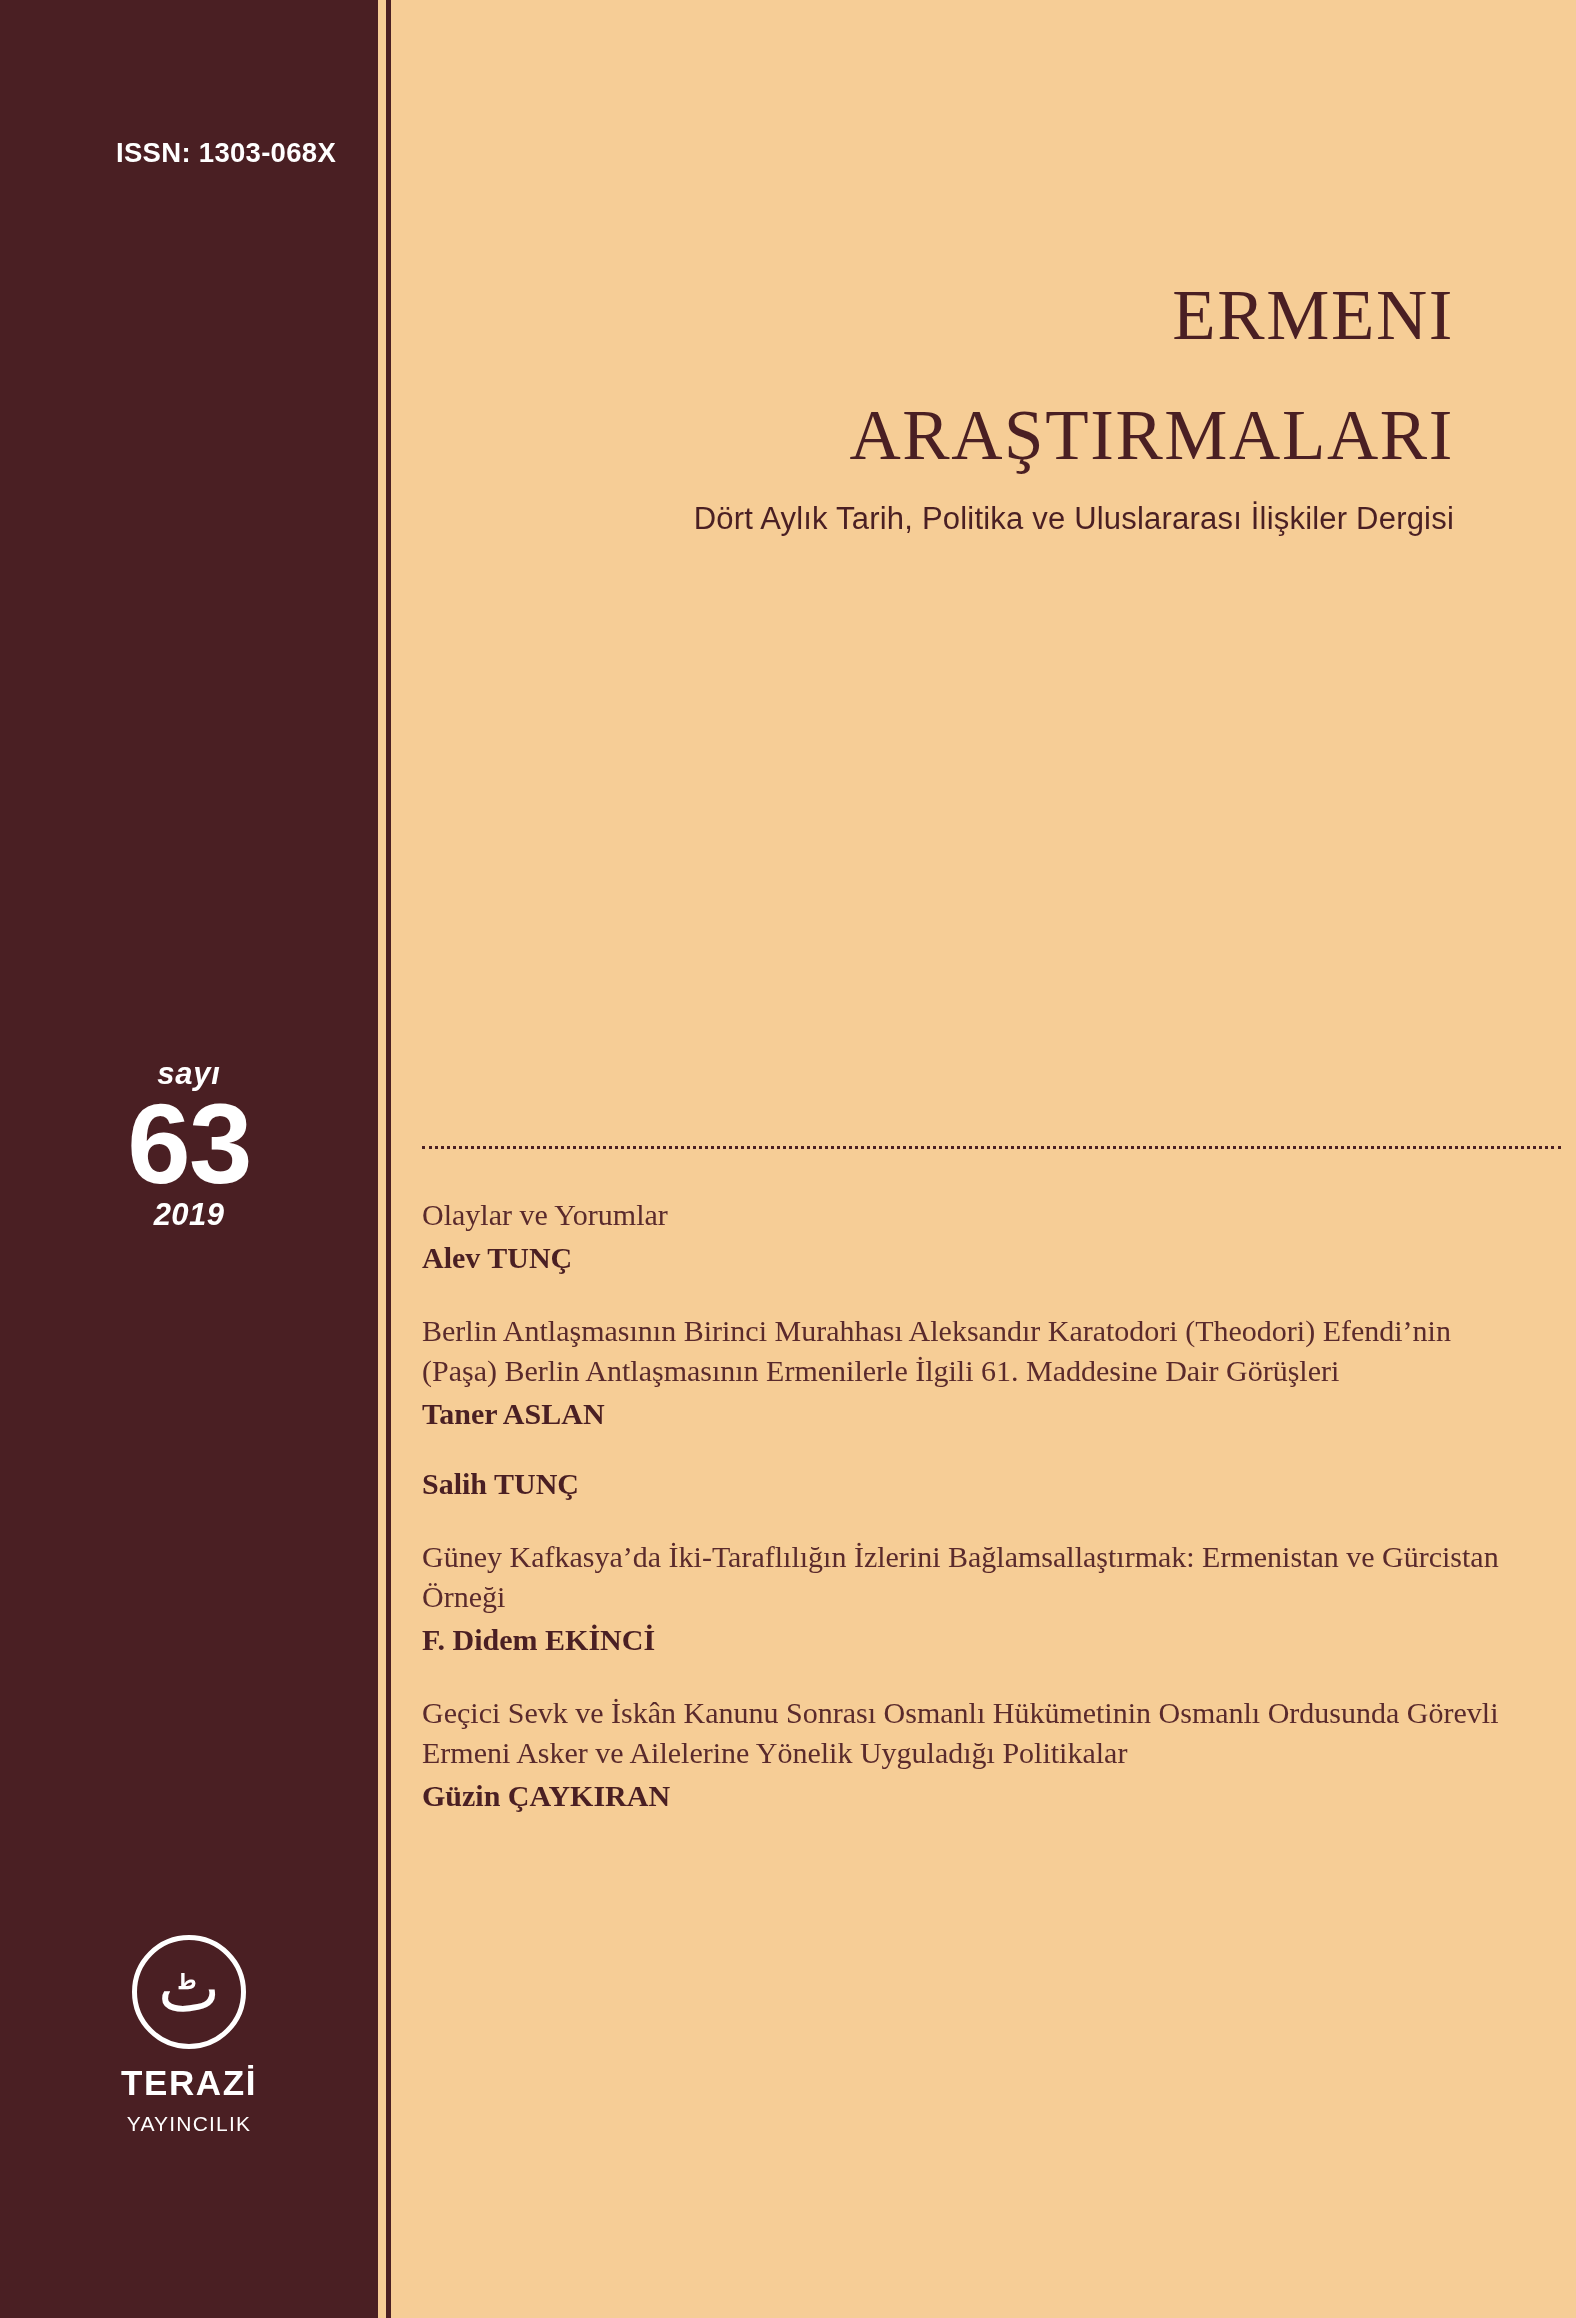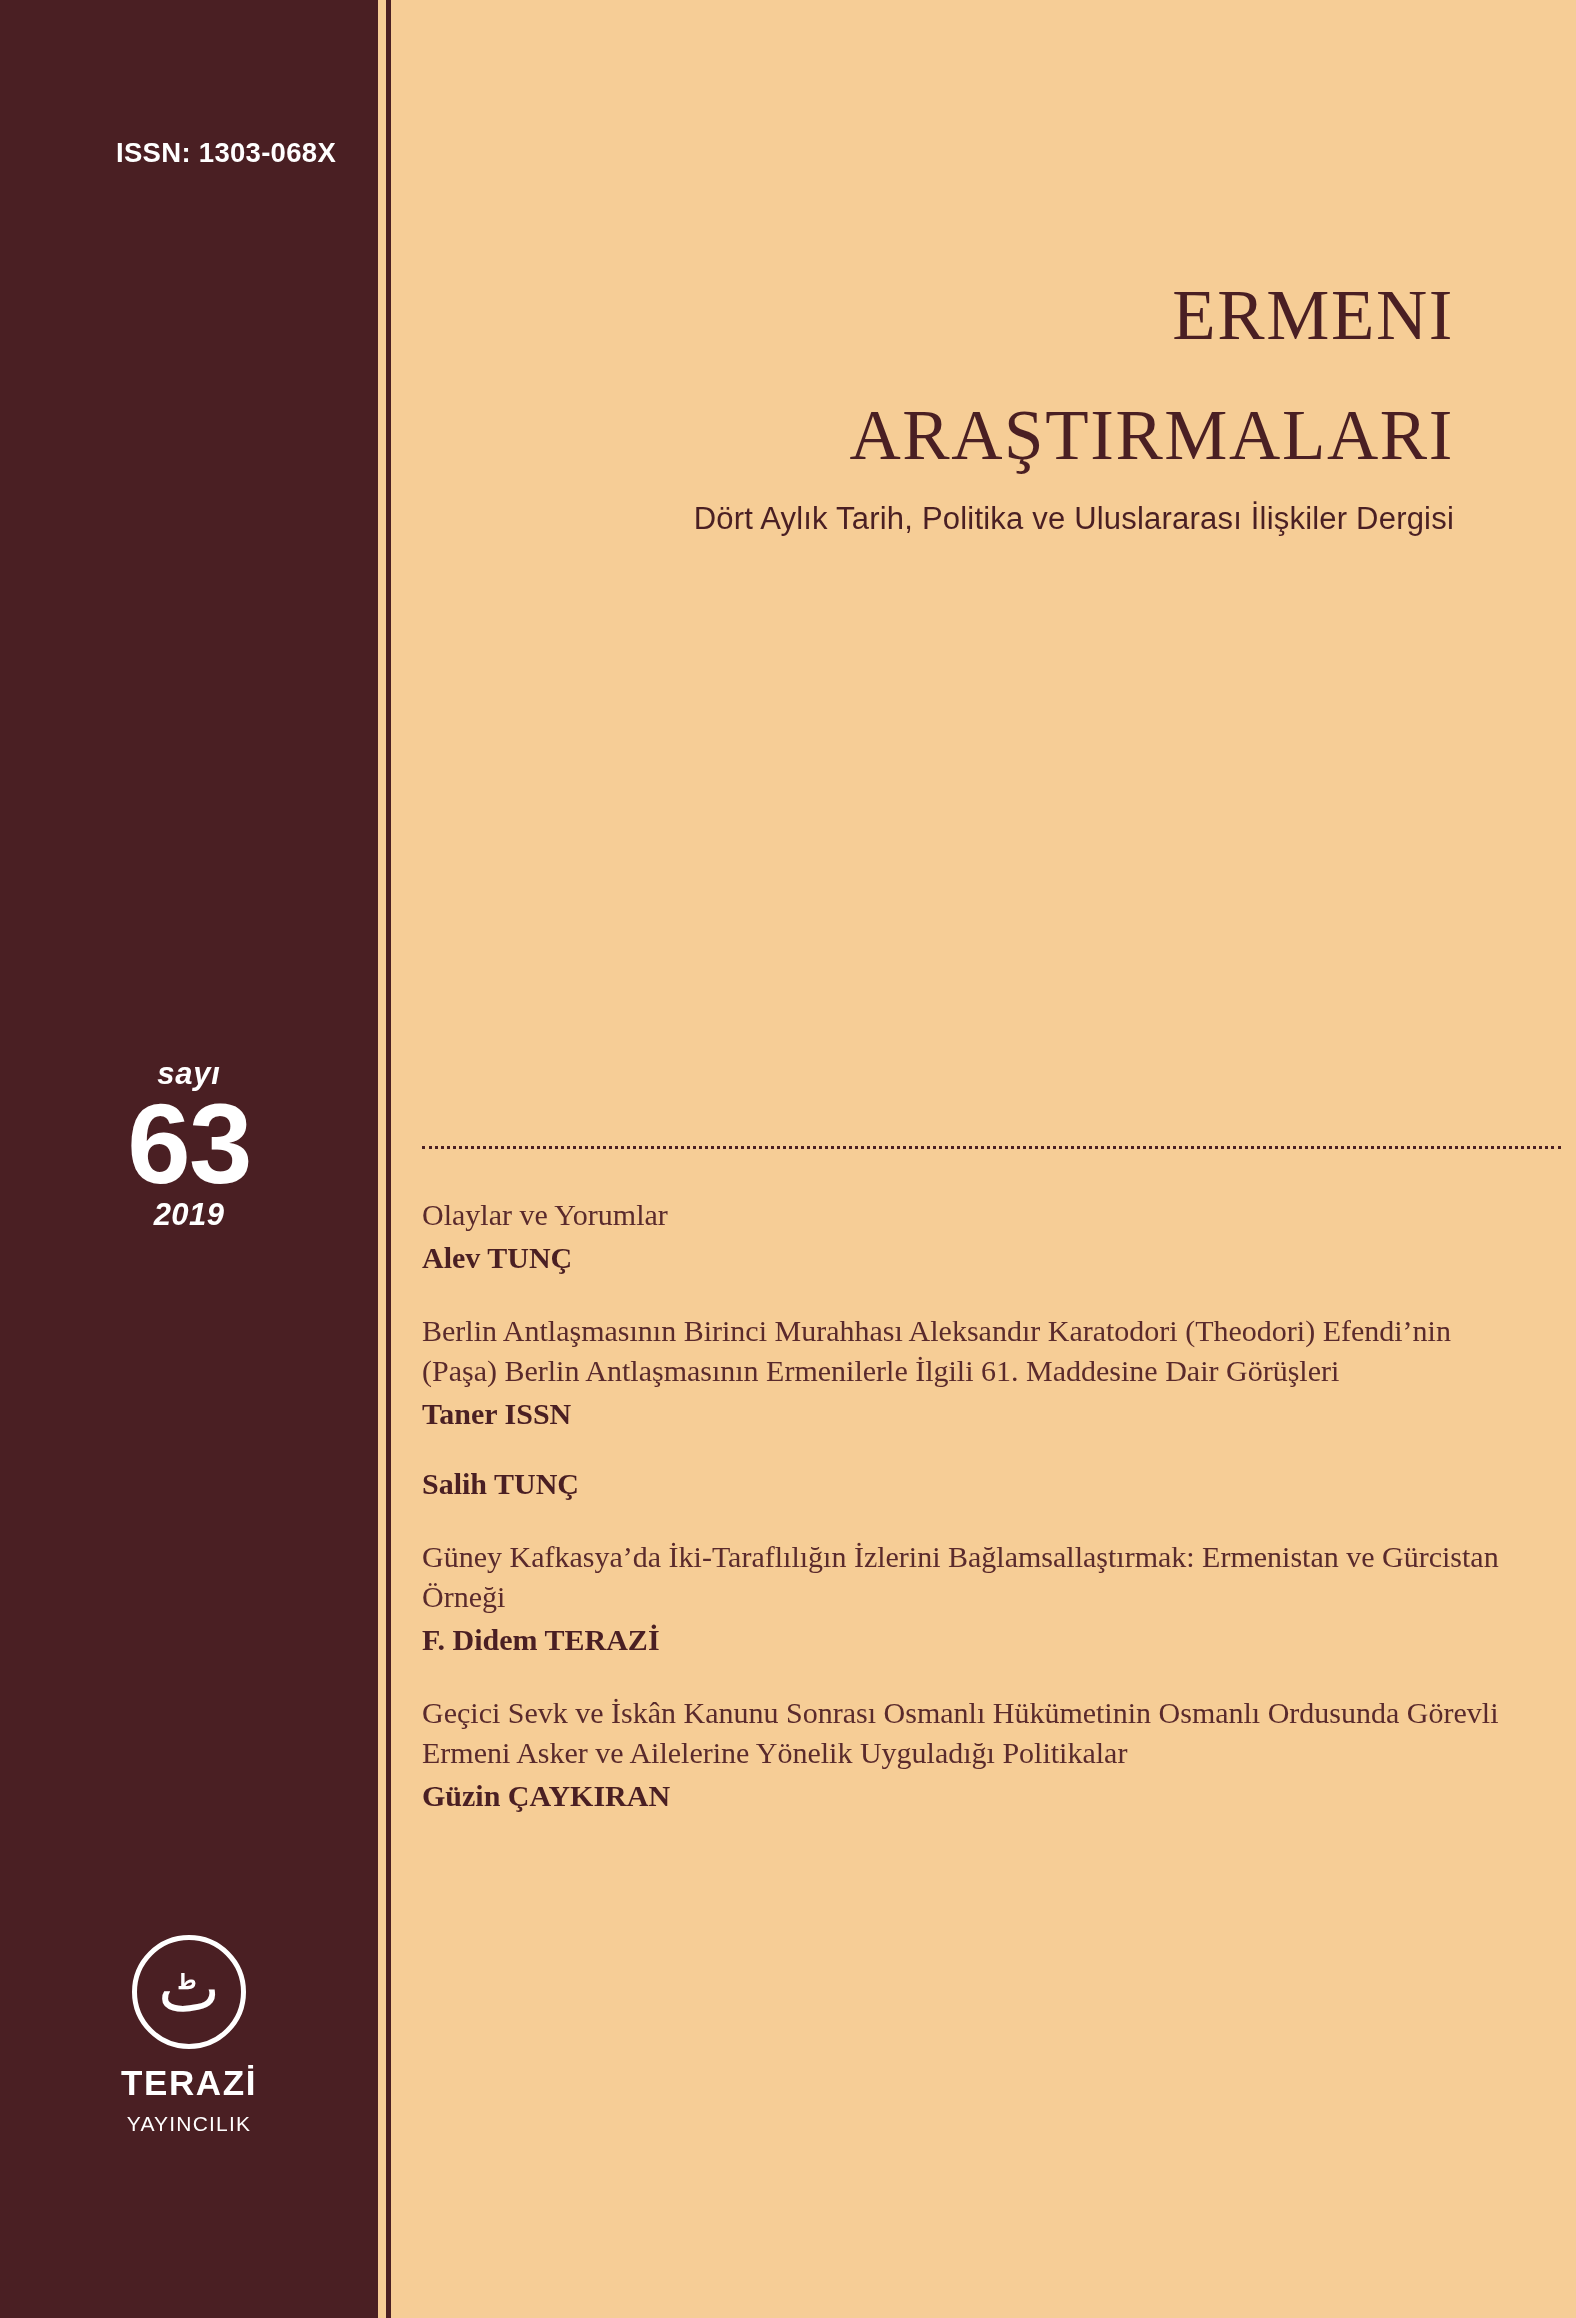--- a/index.html
+++ b/index.html
@@ -219,28 +219,28 @@
 
   <div class="dotted-rule"></div>
 
   <div class="contents">
     <div class="entry">
       <div class="entry-title">Olaylar ve Yorumlar</div>
       <div class="entry-author">Alev TUNÇ</div>
     </div>
     <div class="entry">
       <div class="entry-title">Berlin Antlaşmasının Birinci Murahhası Aleksandır Karatodori (Theodori) Efendi’nin (Paşa) Berlin Antlaşmasının Ermenilerle İlgili 61. Maddesine Dair Görüşleri</div>
-      <div class="entry-author">Taner ISSN</div>
+      <div class="entry-author">Taner ASLAN</div>
     </div>
     <div class="entry">
       <div class="entry-author">Salih TUNÇ</div>
     </div>
     <div class="entry">
       <div class="entry-title">Güney Kafkasya’da İki-Taraflılığın İzlerini Bağlamsallaştırmak: Ermenistan ve Gürcistan Örneği</div>
-      <div class="entry-author">F. Didem TERAZİ</div>
+      <div class="entry-author">F. Didem EKİNCİ</div>
     </div>
     <div class="entry">
       <div class="entry-title">Geçici Sevk ve İskân Kanunu Sonrası Osmanlı Hükümetinin Osmanlı Ordusunda Görevli Ermeni Asker ve Ailelerine Yönelik Uyguladığı Politikalar</div>
       <div class="entry-author">Güzin ÇAYKIRAN</div>
     </div>
   </div>
 
   <div class="logo">
     <div class="logo-circle">
       <div class="logo-glyph">ٹ</div>

